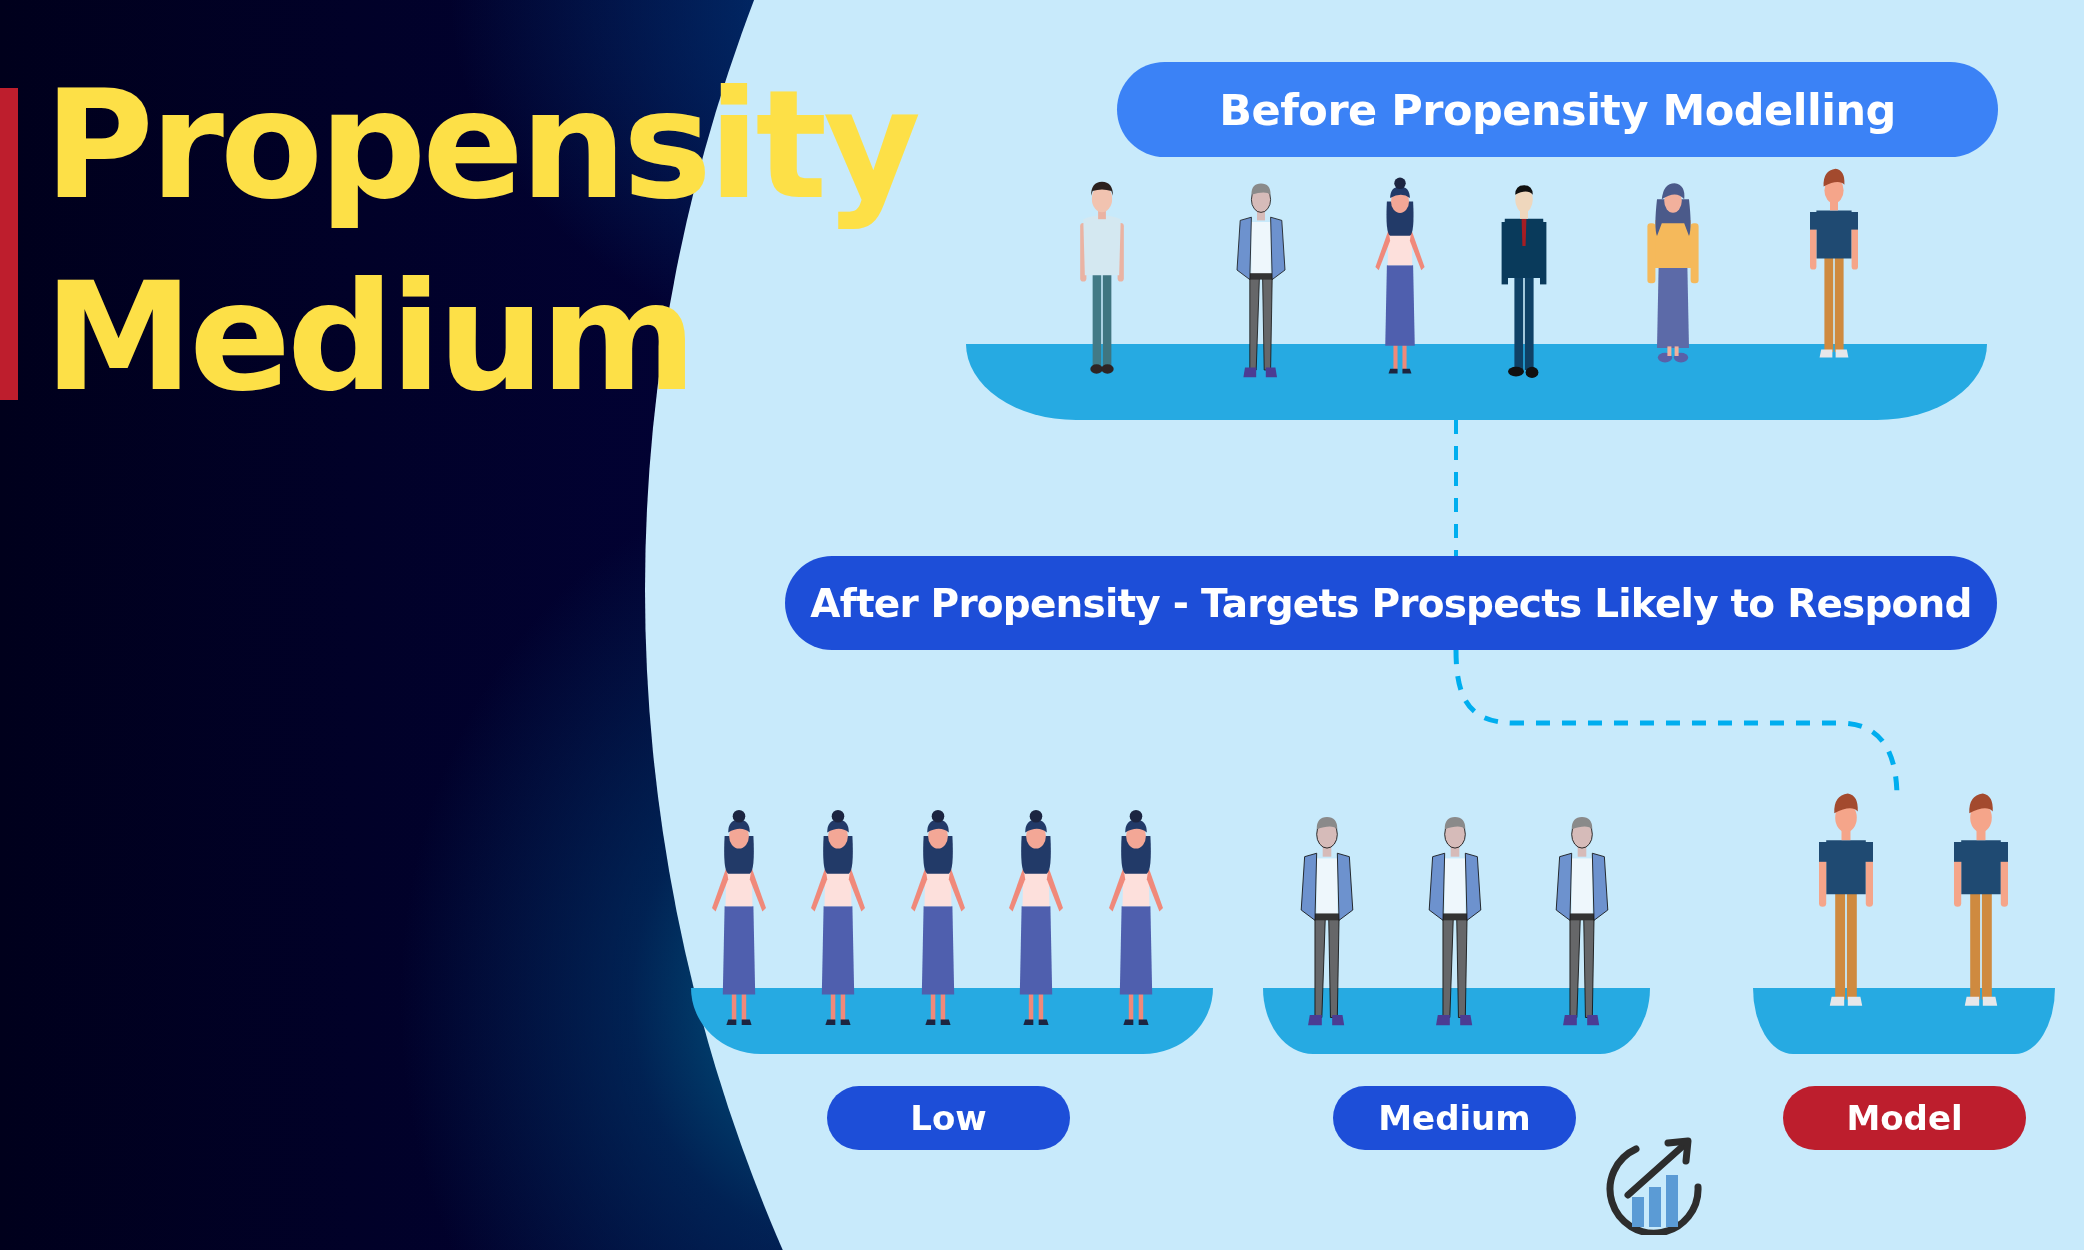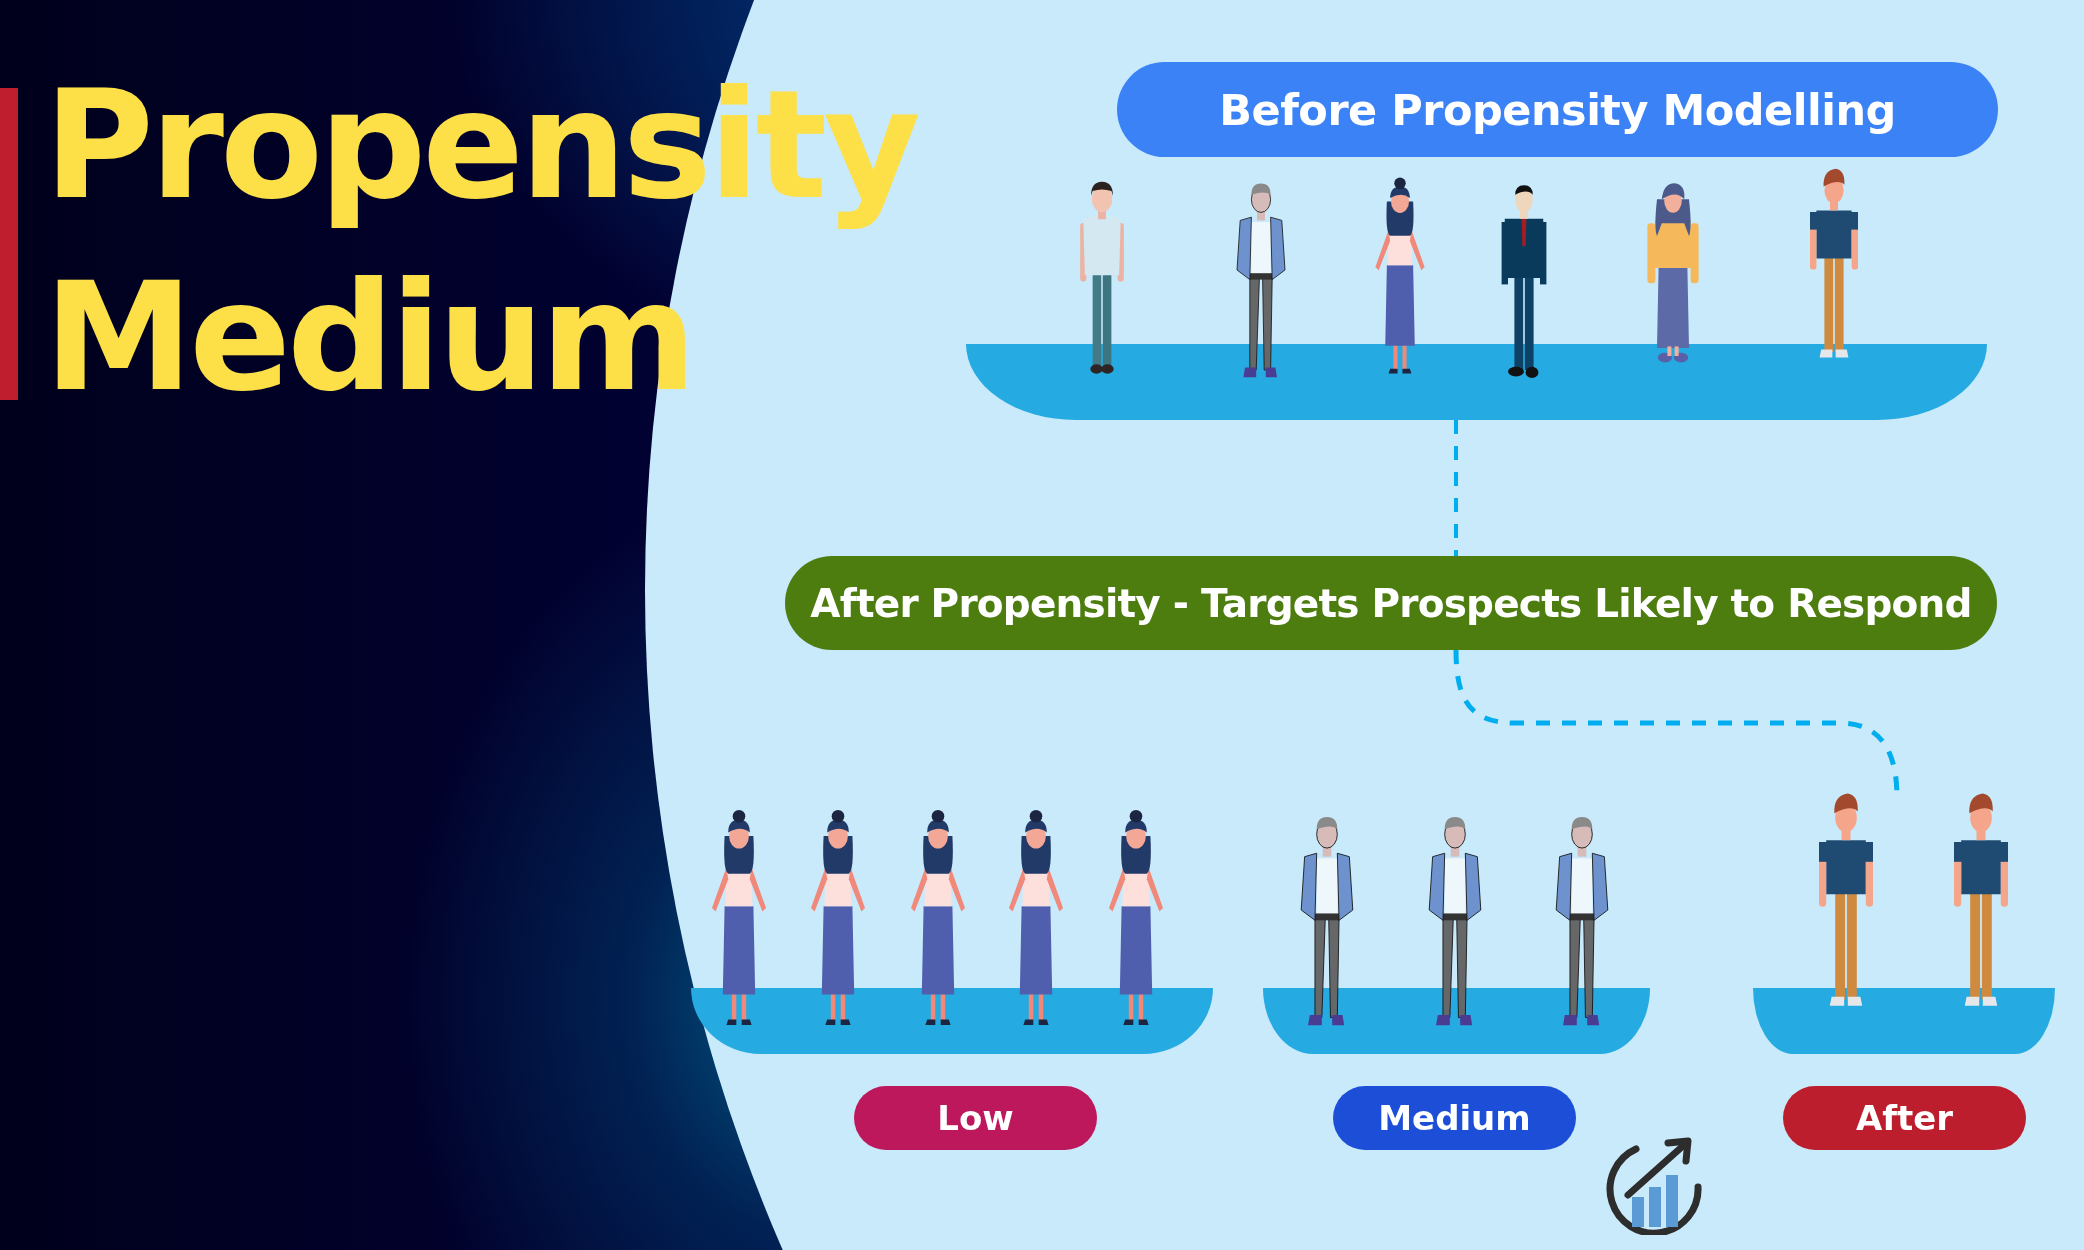--- a/index.html
+++ b/index.html
@@ -18,23 +18,23 @@
   .title-bar { position: absolute; left: 0; top: 88px; width: 18px; height: 312px; background: #be1e2d; }
   .title { position: absolute; left: 44px; color: #fde047; font-family: "DejaVu Sans", sans-serif;
            font-weight: bold; font-size: 150px; letter-spacing: -4px; line-height: 1; white-space: nowrap; }
   .title.l1 { top: 70px; }
   .title.l2 { top: 262px; }
 
   .pill { position: absolute; border-radius: 60px; color: #fff; font-weight: bold;
           display: flex; align-items: center; justify-content: center; white-space: nowrap;
           font-family: "DejaVu Sans", sans-serif; }
   .pill-before { left: 1117px; top: 62px; width: 881px; height: 95px; background: #3b82f6; font-size: 43px; letter-spacing: -0.5px; }
-  .pill-after { left: 785px; top: 556px; width: 1212px; height: 94px; background: #4d7c0f; font-size: 39px; letter-spacing: -0.8px; }
+  .pill-after { left: 785px; top: 556px; width: 1212px; height: 94px; background: #1d4ed8; font-size: 39px; letter-spacing: -0.8px; }
   .tag { top: 1086px; height: 64px; font-size: 34px; border-radius: 32px; }
-  .tag-low { left: 854px; width: 243px; background: #be185d; }
+  .tag-low { left: 827px; width: 243px; background: #1d4ed8; }
   .tag-med { left: 1333px; width: 243px; background: #1d4ed8; }
   .tag-high { left: 1783px; width: 243px; background: #bd1e2d; }
 
   .platform { position: absolute; background: #26aae2; border-radius: 0 0 90px 90px / 0 0 76px 76px; }
   .plat-top { left: 966px; top: 344px; width: 1021px; height: 76px; border-radius: 0 0 110px 110px / 0 0 76px 76px; }
   .plat-low { left: 691px; top: 988px; width: 522px; height: 66px; border-radius: 0 0 70px 70px / 0 0 66px 66px; }
   .plat-med { left: 1263px; top: 988px; width: 387px; height: 66px; border-radius: 0 0 50px 50px / 0 0 66px 66px; }
   .plat-high { left: 1753px; top: 988px; width: 302px; height: 66px; border-radius: 0 0 40px 40px / 0 0 66px 66px; }
 
   .person { position: absolute; }
@@ -178,21 +178,21 @@
   <use href="#p-blazer" transform="translate(1582,824) scale(0.86)"></use>
 </svg>
 
 <svg class="person" style="left:0;top:0" width="2084" height="1250">
   <use href="#p-denim" transform="translate(1846,806) scale(0.9)"></use>
   <use href="#p-denim" transform="translate(1981,806) scale(0.9)"></use>
 </svg>
 
 <div class="pill tag tag-low">Low</div>
 <div class="pill tag tag-med">Medium</div>
-<div class="pill tag tag-high">After</div>
+<div class="pill tag tag-high">Model</div>
 
 <div class="logo">
   <svg width="100" height="100" viewBox="0 0 100 100">
     <path d="M30 14 A44 44 0 1 0 92 52" stroke="#2d2d2d" stroke-width="7" fill="none" stroke-linecap="round"></path>
     <rect x="26" y="62" width="12" height="30" fill="#5b9bd5"></rect>
     <rect x="43" y="52" width="12" height="40" fill="#5b9bd5"></rect>
     <rect x="60" y="40" width="12" height="52" fill="#5b9bd5"></rect>
     <path d="M22 60 L78 10" stroke="#2d2d2d" stroke-width="7" stroke-linecap="round"></path>
     <path d="M62 8 L82 6 L80 26" stroke="#2d2d2d" stroke-width="7" fill="none" stroke-linecap="round" stroke-linejoin="round"></path>
   </svg>

